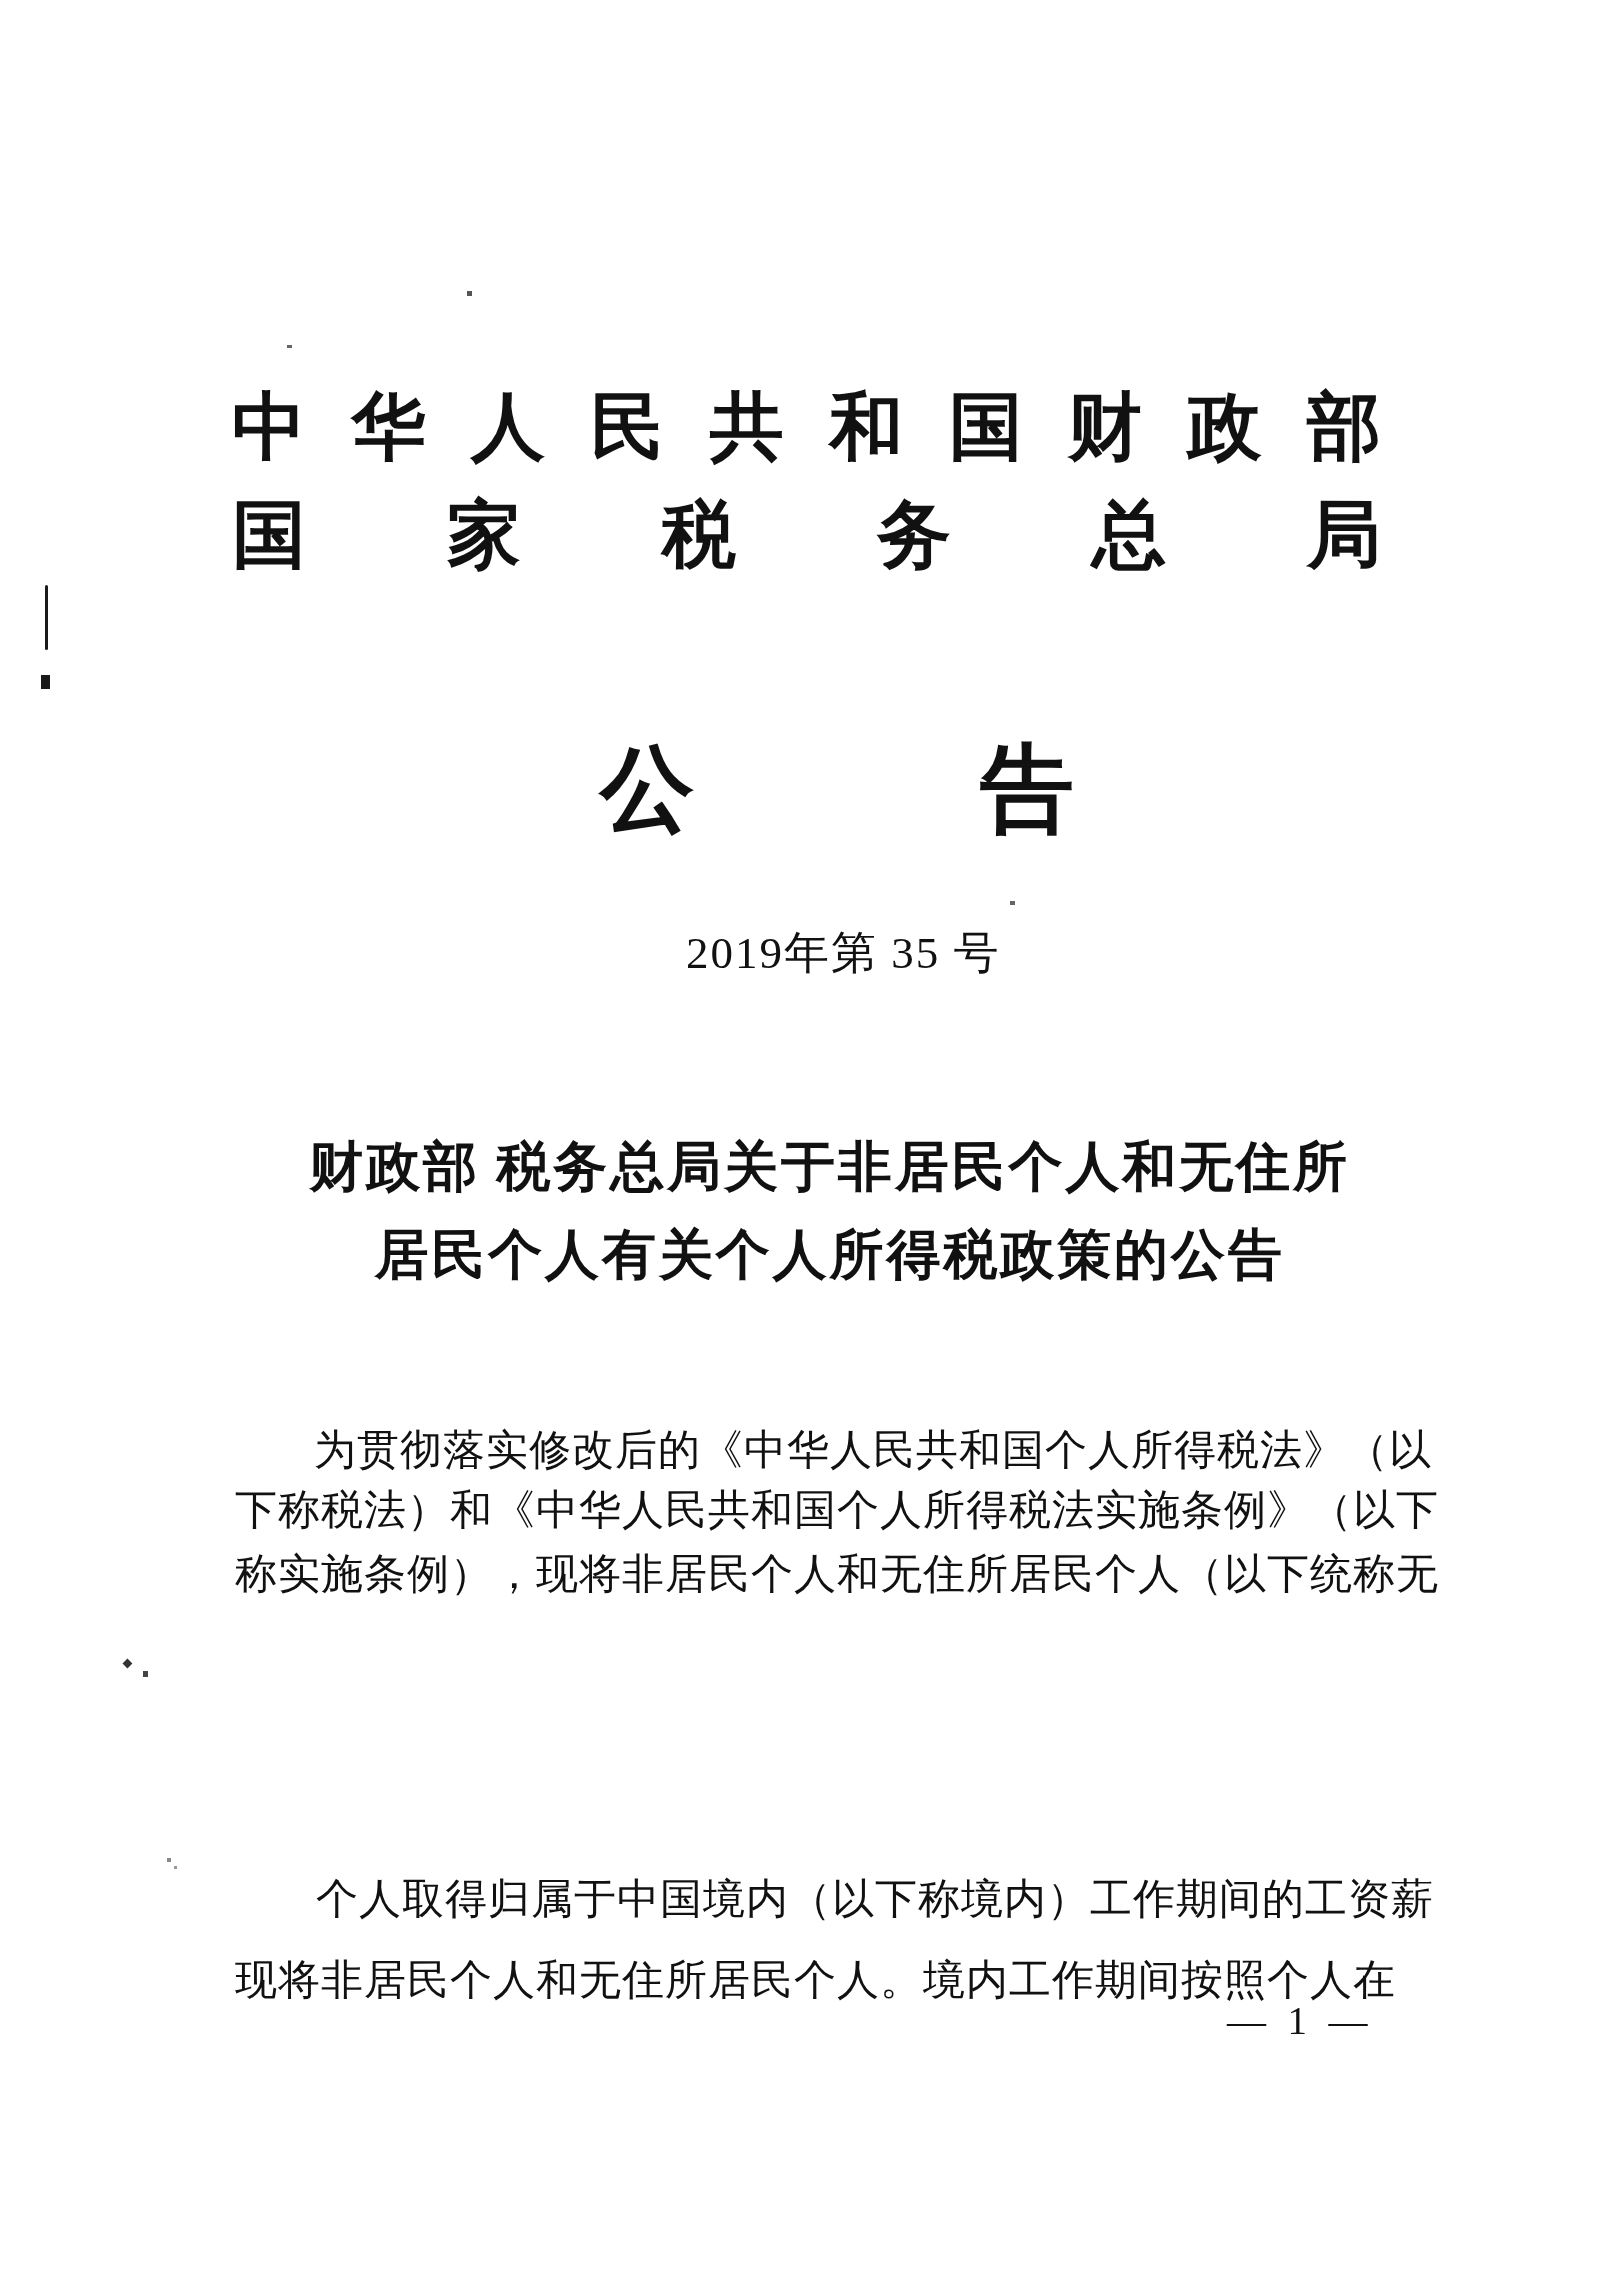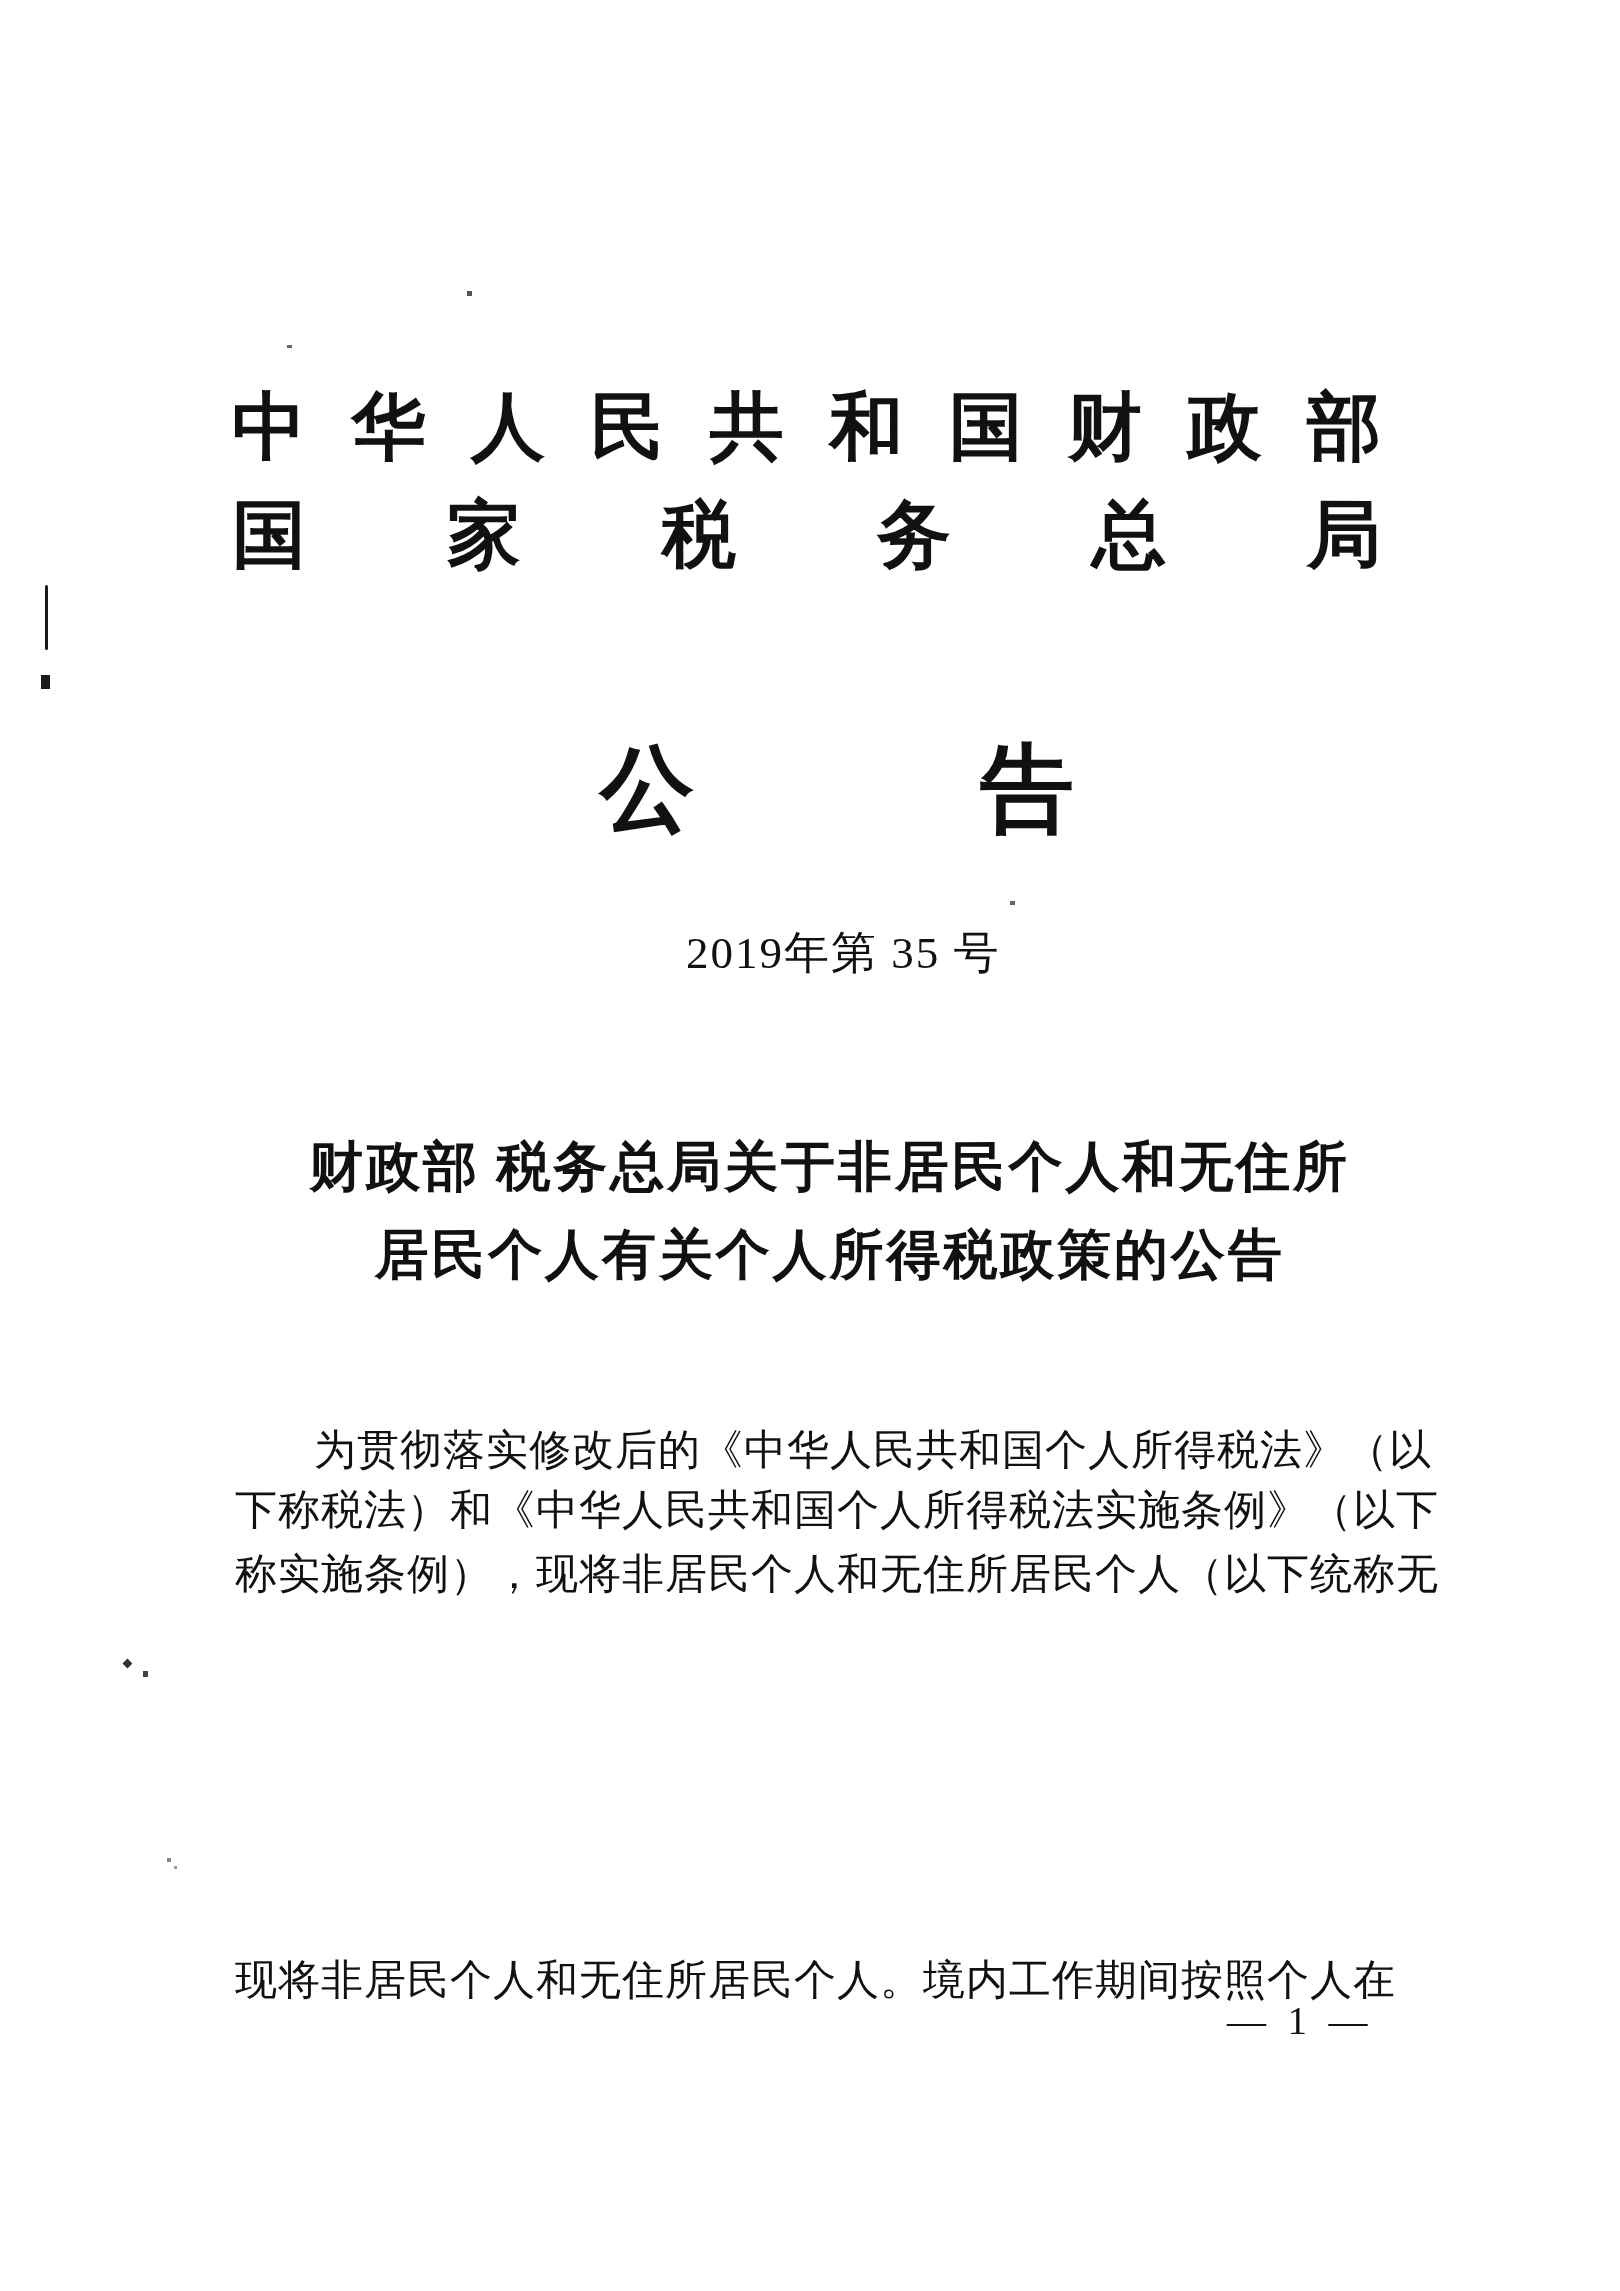--- a/index.html
+++ b/index.html
@@ -56,18 +56,19 @@
 
   <div class="abs gonggao char-justify"><span>公</span><span>告</span></div>
   <div class="abs notice-number">2019年第 35 号</div>
 
   <div class="abs doc-title t1">财政部 税务总局关于非居民个人和无住所</div>
   <div class="abs doc-title t2">居民个人有关个人所得税政策的公告</div>
 
   <div class="abs body-line l0">为贯彻落实修改后的《中华人民共和国个人所得税法》（以</div>
   <div class="abs body-line l1">下称税法）和《中华人民共和国个人所得税法实施条例》（以下</div>
   <div class="abs body-line l2">称实施条例），现将非居民个人和无住所居民个人（以下统称无</div>
+  <div class="abs body-line l6">个人取得归属于中国境内（以下称境内）工作期间的工资薪</div>
   <div class="abs body-line l7">现将非居民个人和无住所居民个人。境内工作期间按照个人在</div>
 
   <div class="abs page-number">— 1 —</div>
 
 </div>
 
 
 </body></html>

